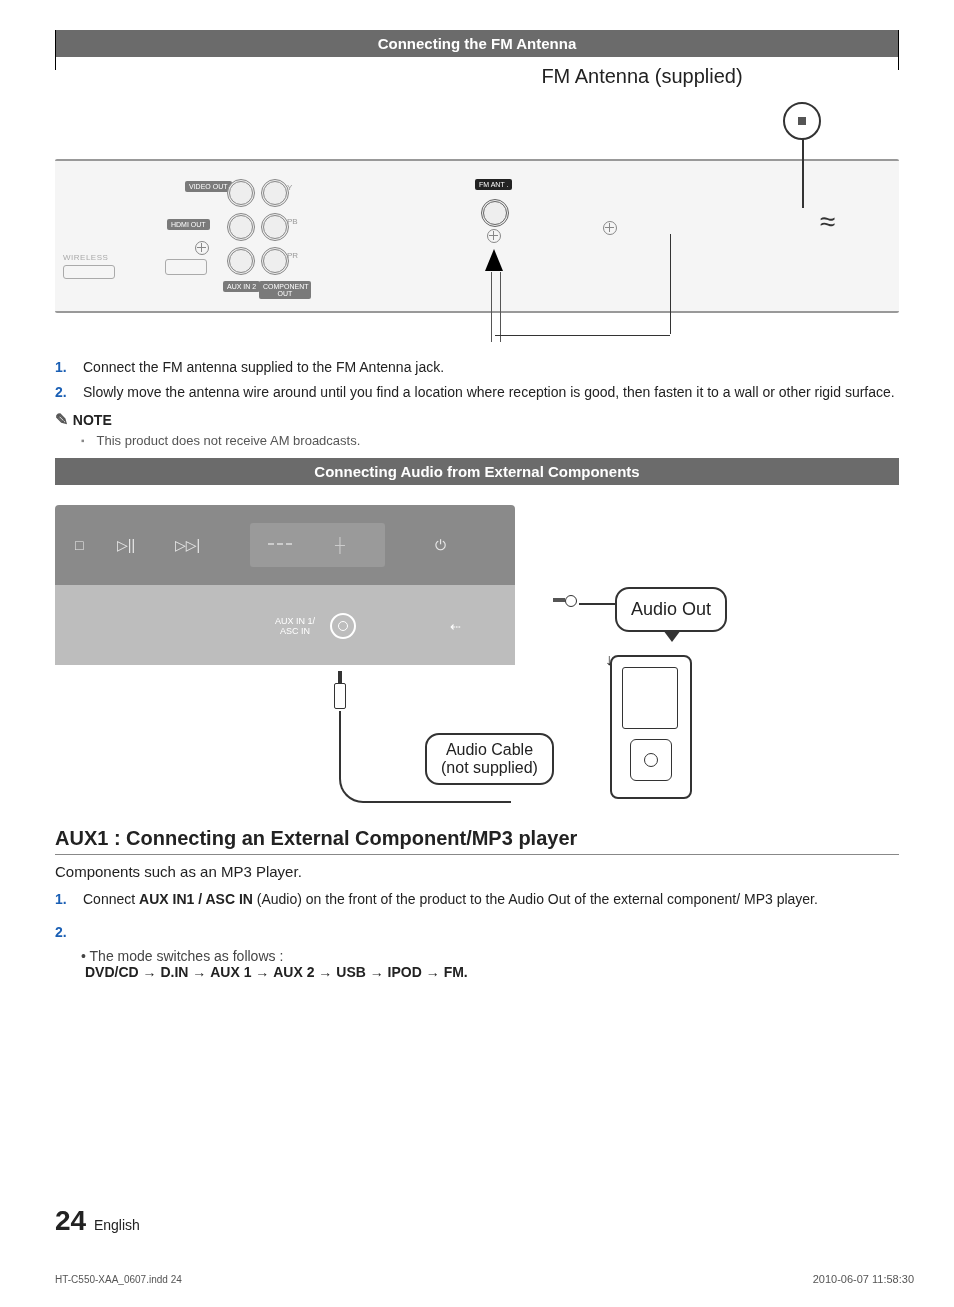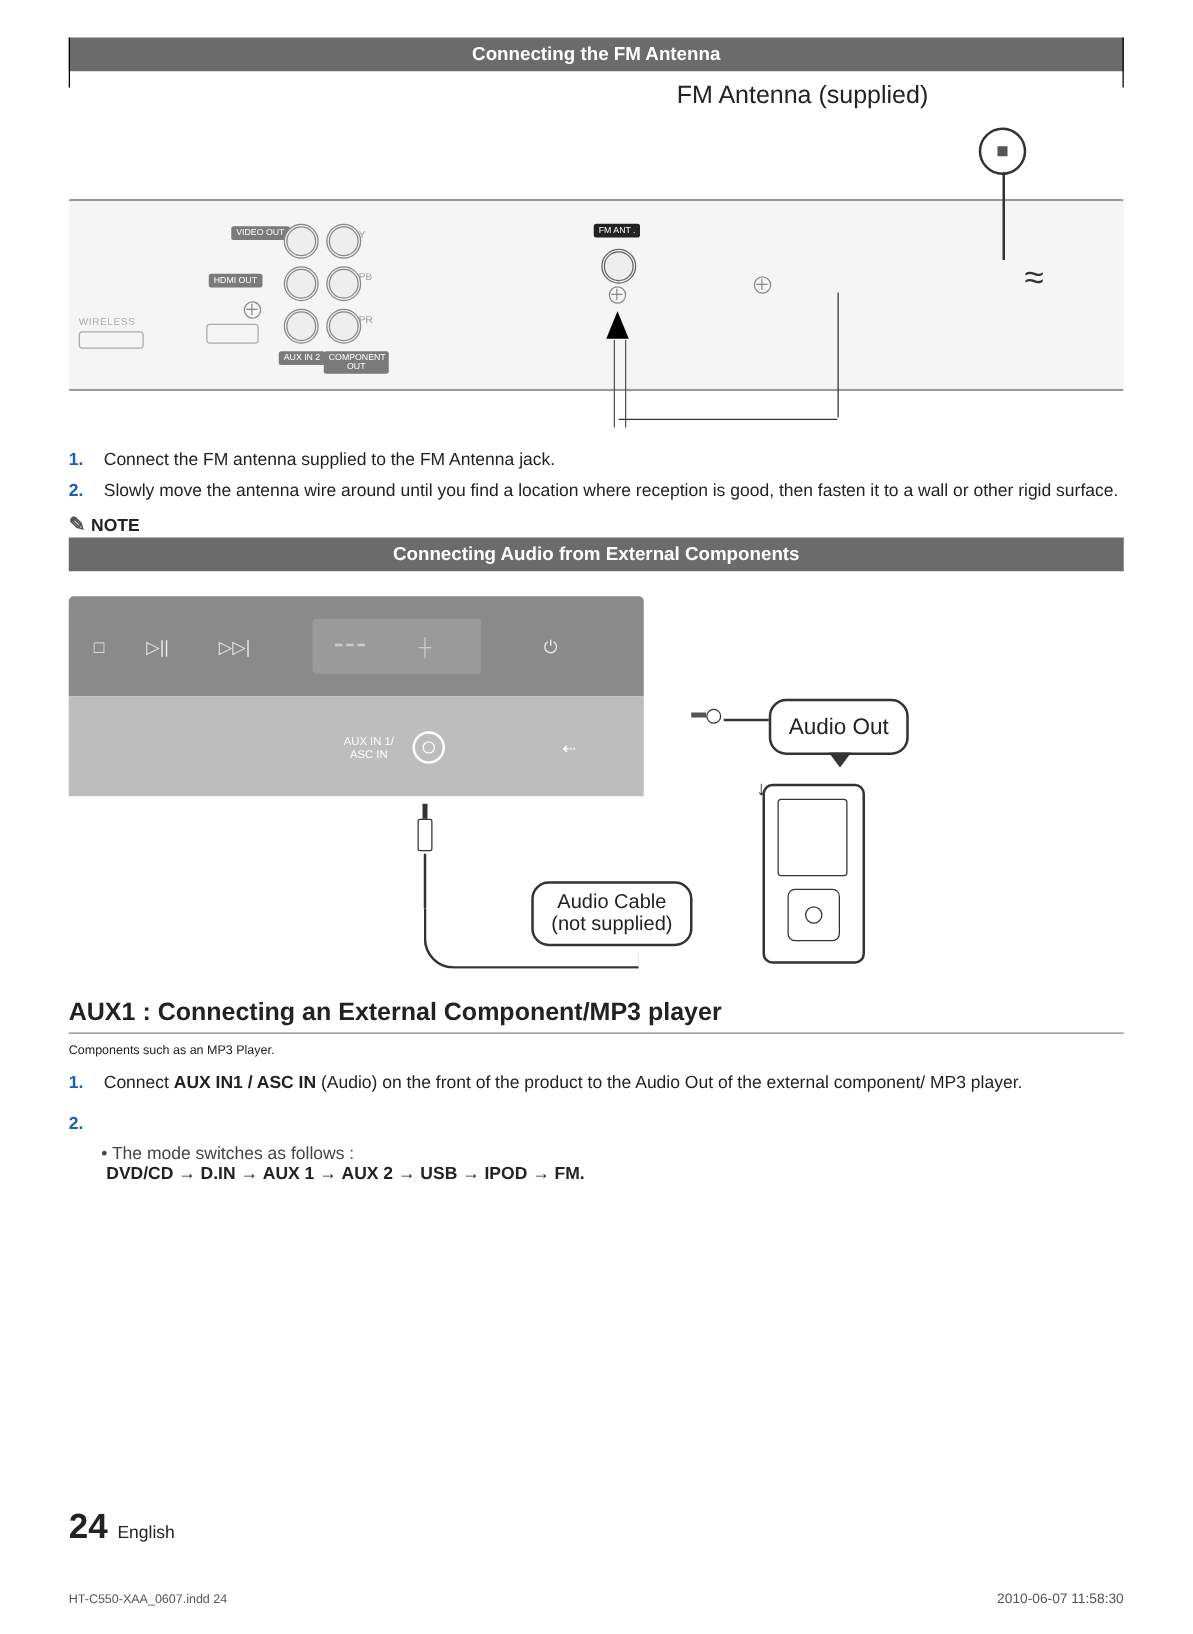--- a/index.html
+++ b/index.html
@@ -63,30 +63,30 @@
   .jack-plug:before{content:"";position:absolute;left:0;top:3px;width:12px;height:4px;background:#555;}
   .jack-plug:after{content:"";position:absolute;left:12px;top:0;width:10px;height:10px;border:1px solid #333;border-radius:50%;}
 
   .mp3{position:absolute;left:555px;top:150px;width:78px;height:140px;border:2px solid #333;border-radius:8px;background:#fff;}
   .mp3-screen{position:absolute;left:10px;top:10px;width:54px;height:60px;border:1px solid #333;border-radius:3px;}
   .mp3-pad{position:absolute;left:18px;top:82px;width:40px;height:40px;border:1px solid #333;border-radius:6px;}
   .mp3-pad:after{content:"";position:absolute;left:13px;top:13px;width:12px;height:12px;border:1px solid #333;border-radius:50%;}
   .mp3-jack-arrow{position:absolute;left:550px;top:146px;font-size:16px;}
 
   .h3{font-size:20px;font-weight:bold;margin:12px 0 6px 0;border-bottom:1px solid #888;padding-bottom:4px;}
-  .plain{font-size:10px;margin:8px 0 10px 0;}
+  .plain{font-size:15px;margin:8px 0 10px 0;}
   .bullet{margin-left:26px;font-size:14px;color:#444;}
   .bullet:before{content:"• ";}
   .mode-line{margin-left:30px;font-size:14px;font-weight:bold;}
   .arrow{font-weight:normal;}
 
   .footer{position:absolute;left:55px;bottom:70px;font-size:14px;}
   .pg{font-size:28px;font-weight:bold;}
   .print-l{position:absolute;left:55px;bottom:22px;font-size:10px;color:#555;}
-  .print-r{position:absolute;right:55px;bottom:22px;font-size:11px;color:#555;}
+  .print-r{position:absolute;right:40px;bottom:22px;font-size:11px;color:#555;}
 </style>
 </head>
 <body>
 
 <div class="page">
 
   <div class="crop-t"></div>
   <div class="crop-tr"></div>
 
 
@@ -132,20 +132,23 @@
       <span class="step-num">1.</span>
       <span>Connect the FM antenna supplied to the FM Antenna jack.</span>
     </div>
     <div class="step">
       <span class="step-num">2.</span>
       <span>Slowly move the antenna wire around until you find a location where reception is good, then fasten it to a wall or other rigid surface.</span>
     </div>
   </div>
 
   <div class="note-head">NOTE</div>
+  <div class="note-item">
+    <span>This product does not receive AM broadcasts.</span>
+  </div>
 
   <div class="section-bar">Connecting Audio from External Components</div>
 
   <div class="aux-area">
     <div class="player-top">
       <span class="icon" style="left:20px;top:32px;">□</span>
       <span class="icon" style="left:62px;top:32px;">▷||</span>
       <span class="icon" style="left:120px;top:32px;">▷▷|</span>
       <div class="disc">
         <div class="disc-dash"></div>

